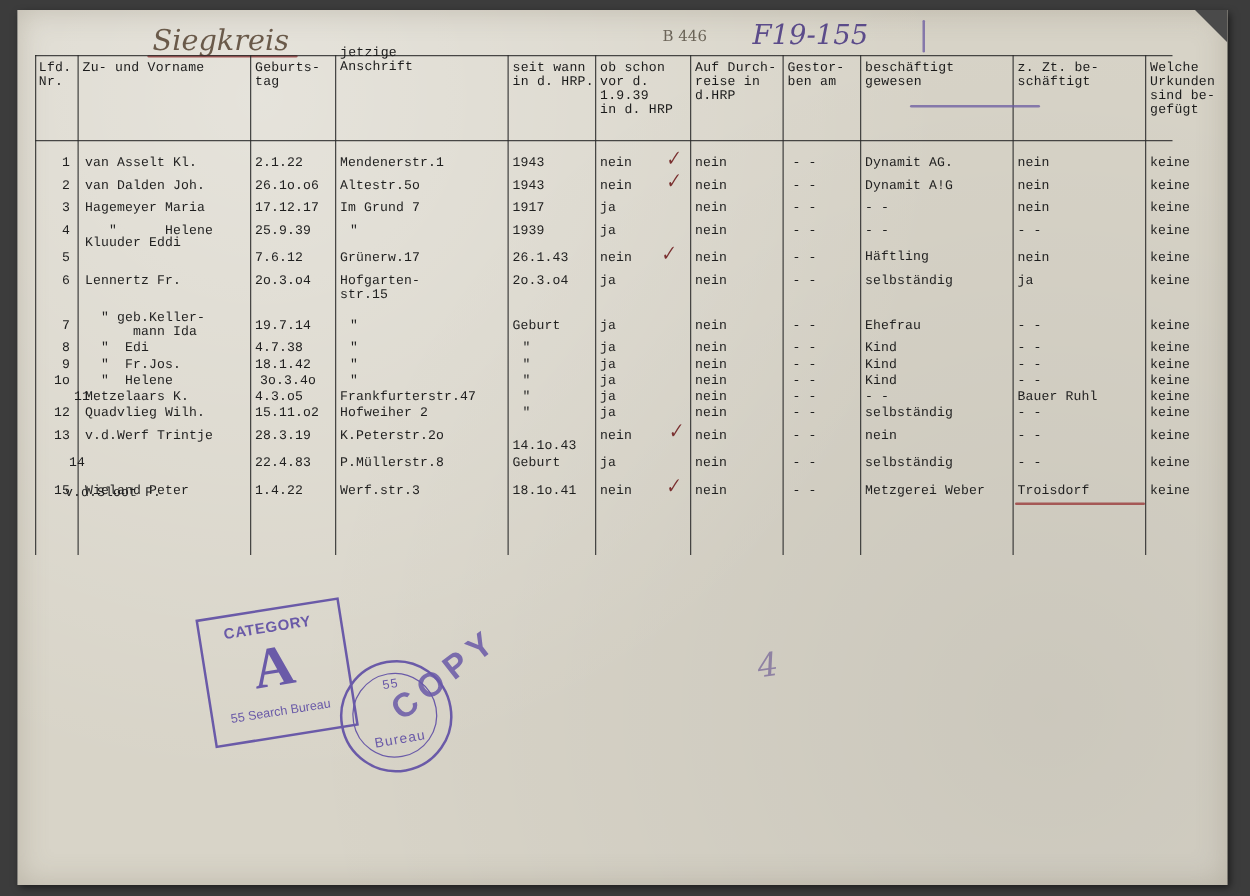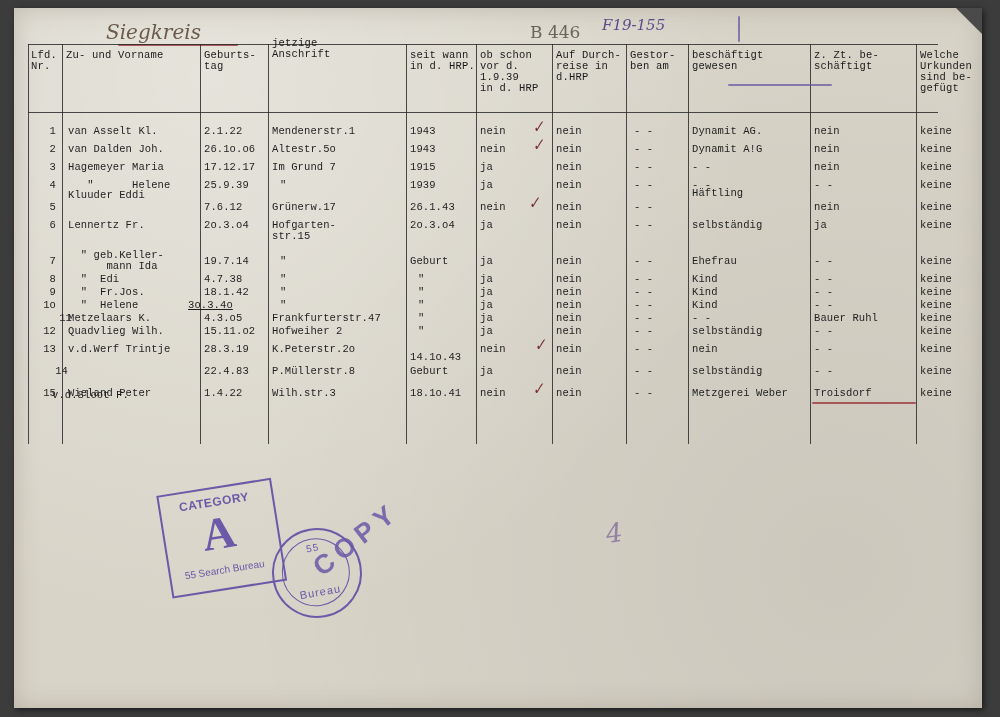--- a/index.html
+++ b/index.html
@@ -158,25 +158,25 @@
   .top-note{position:absolute;font-size:15px;}
 </style>
 </head>
 <body>
 
 <div id="page">
 
   <div id="sheet">
     <div class="corner-fold"></div>
 
-    <div class="top-note hand" style="left:92px;top:12px;font-size:20px;">Siegkreis</div>
+    <div class="top-note hand" style="left:108px;top:12px;font-size:23px;">Siegkreis</div>
     <div class="redline" style="left:104px;top:36px;width:120px;height:2px;"></div>
 
-    <div class="top-note" style="left:516px;top:14px;font-size:17px;color:#6b6458;font-family:'DejaVu Serif',serif;">B 446</div>
-    <div class="top-note hand-purple" style="left:588px;top:8px;font-size:15px;">F19-155</div>
+    <div class="top-note" style="left:516px;top:14px;font-size:12px;color:#6b6458;font-family:'DejaVu Serif',serif;">B 446</div>
+    <div class="top-note hand-purple" style="left:588px;top:8px;font-size:22px;">F19-155</div>
     <div class="purpleline" style="left:724px;top:8px;width:2px;height:26px;"></div>
 
     <div id="table">
 
       <div class="hline" style="top:0px;"></div>
       <div class="hline" style="top:68px;"></div>
 
       <div class="vline" style="left:0px;   height:400px;"></div>
       <div class="vline" style="left:34px;  height:400px;"></div>
       <div class="vline" style="left:172px; height:400px;"></div>
@@ -241,21 +241,21 @@
       <div class="cell" style="left:528px;top:100px;">nein</div>
       <div class="cell" style="left:606px;top:100px;">- -</div>
       <div class="cell" style="left:664px;top:100px;">Dynamit A!G</div>
       <div class="cell" style="left:786px;top:100px;">nein</div>
       <div class="cell" style="left:892px;top:100px;">keine</div>
 
       <div class="cell num" style="left:6px;  top:118px;width:22px;">3</div>
       <div class="cell" style="left:40px; top:118px;">Hagemeyer Maria</div>
       <div class="cell" style="left:176px;top:118px;">17.12.17</div>
       <div class="cell" style="left:244px;top:118px;">Im Grund 7</div>
-      <div class="cell" style="left:382px;top:118px;">1915</div>
+      <div class="cell" style="left:382px;top:118px;">1917</div>
       <div class="cell" style="left:452px;top:118px;">ja</div>
       <div class="cell" style="left:528px;top:118px;">nein</div>
       <div class="cell" style="left:606px;top:118px;">- -</div>
       <div class="cell" style="left:664px;top:118px;">- -</div>
       <div class="cell" style="left:786px;top:118px;">nein</div>
       <div class="cell" style="left:892px;top:118px;">keine</div>
 
       <div class="cell num" style="left:6px;  top:136px;width:22px;">4</div>
       <div class="cell" style="left:40px; top:136px;">   "      Helene</div>
       <div class="cell" style="left:176px;top:136px;">25.9.39</div>
@@ -270,21 +270,21 @@
 
       <div class="cell num" style="left:6px;  top:158px;width:22px;">5</div>
       <div class="cell" style="left:40px; top:146px;">Kluuder Eddi</div>
       <div class="cell" style="left:176px;top:158px;">7.6.12</div>
       <div class="cell" style="left:244px;top:158px;">Grünerw.17</div>
       <div class="cell" style="left:382px;top:158px;">26.1.43</div>
       <div class="cell" style="left:452px;top:158px;">nein</div>
       <div class="cell hand-check" style="left:500px;top:154px;">✓</div>
       <div class="cell" style="left:528px;top:158px;">nein</div>
       <div class="cell" style="left:606px;top:158px;">- -</div>
-      <div class="cell" style="left:664px;top:144px;">Häftling</div>
+      <div class="cell" style="left:664px;top:157px;">Häftling</div>
       <div class="cell" style="left:786px;top:158px;">nein</div>
       <div class="cell" style="left:892px;top:158px;">keine</div>
 
       <div class="cell num" style="left:6px;  top:176px;width:22px;">6</div>
       <div class="cell" style="left:40px; top:176px;">Lennertz Fr.</div>
       <div class="cell" style="left:176px;top:176px;">2o.3.o4</div>
       <div class="cell" style="left:244px;top:176px;">Hofgarten-
 str.15</div>
       <div class="cell" style="left:382px;top:176px;">2o.3.o4</div>
       <div class="cell" style="left:452px;top:176px;">ja</div>
@@ -326,21 +326,21 @@
       <div class="cell" style="left:390px;top:243px;">"</div>
       <div class="cell" style="left:452px;top:243px;">ja</div>
       <div class="cell" style="left:528px;top:243px;">nein</div>
       <div class="cell" style="left:606px;top:243px;">- -</div>
       <div class="cell" style="left:664px;top:243px;">Kind</div>
       <div class="cell" style="left:786px;top:243px;">- -</div>
       <div class="cell" style="left:892px;top:243px;">keine</div>
 
       <div class="cell num" style="left:2px;  top:256px;width:26px;">1o</div>
       <div class="cell" style="left:40px; top:256px;">  "  Helene</div>
-      <div class="cell" style="left:160px;top:256px;text-decoration:underline;">3o.3.4o</div>
+      <div class="cell" style="left:180px;top:256px;">3o.3.4o</div>
       <div class="cell" style="left:252px;top:256px;">"</div>
       <div class="cell" style="left:390px;top:256px;">"</div>
       <div class="cell" style="left:452px;top:256px;">ja</div>
       <div class="cell" style="left:528px;top:256px;">nein</div>
       <div class="cell" style="left:606px;top:256px;">- -</div>
       <div class="cell" style="left:664px;top:256px;">Kind</div>
       <div class="cell" style="left:786px;top:256px;">- -</div>
       <div class="cell" style="left:892px;top:256px;">keine</div>
 
       <div class="cell num" style="left:18px;  top:269px;width:26px;">11</div>
@@ -388,21 +388,21 @@
       <div class="cell" style="left:452px;top:322px;">ja</div>
       <div class="cell" style="left:528px;top:322px;">nein</div>
       <div class="cell" style="left:606px;top:322px;">- -</div>
       <div class="cell" style="left:664px;top:322px;">selbständig</div>
       <div class="cell" style="left:786px;top:322px;">- -</div>
       <div class="cell" style="left:892px;top:322px;">keine</div>
 
       <div class="cell num" style="left:2px;  top:344px;width:26px;">15</div>
       <div class="cell" style="left:40px; top:344px;">Wieland Peter</div>
       <div class="cell" style="left:176px;top:344px;">1.4.22</div>
-      <div class="cell" style="left:244px;top:344px;">Wilh.str.3</div>
+      <div class="cell" style="left:244px;top:344px;">Werf.str.3</div>
       <div class="cell" style="left:382px;top:344px;">18.1o.41</div>
       <div class="cell" style="left:452px;top:344px;">nein</div>
       <div class="cell hand-check" style="left:504px;top:340px;">✓</div>
       <div class="cell" style="left:528px;top:344px;">nein</div>
       <div class="cell" style="left:606px;top:344px;">- -</div>
       <div class="cell" style="left:664px;top:344px;">Metzgerei Weber</div>
       <div class="cell" style="left:786px;top:344px;">Troisdorf</div>
       <div class="cell" style="left:892px;top:344px;">keine</div>
 
       <div class="redline" style="left:784px;top:358px;width:104px;"></div>

